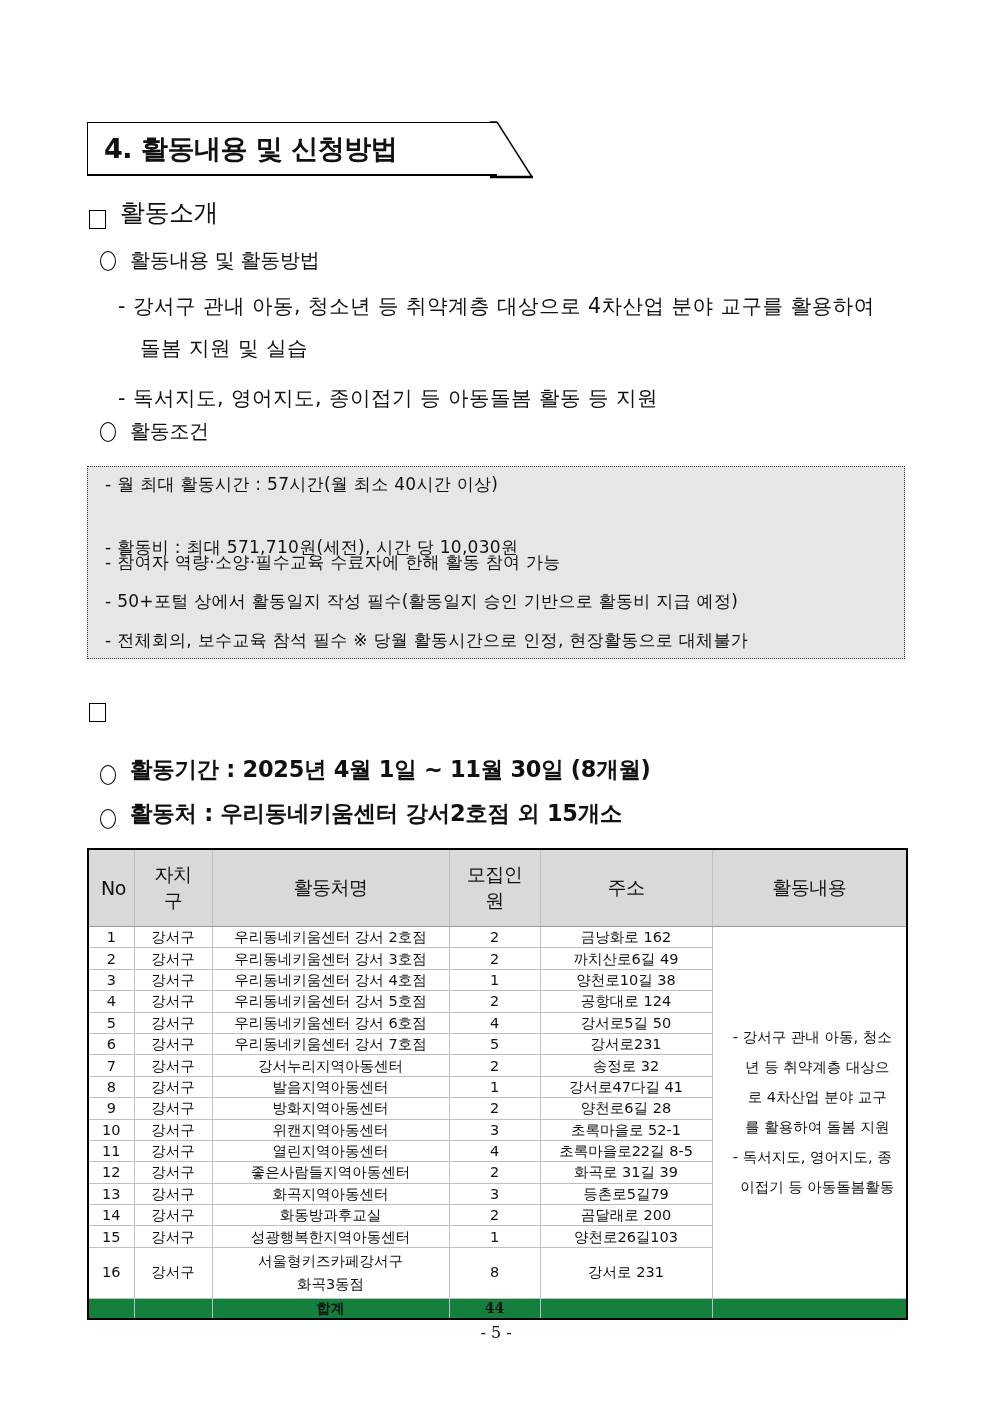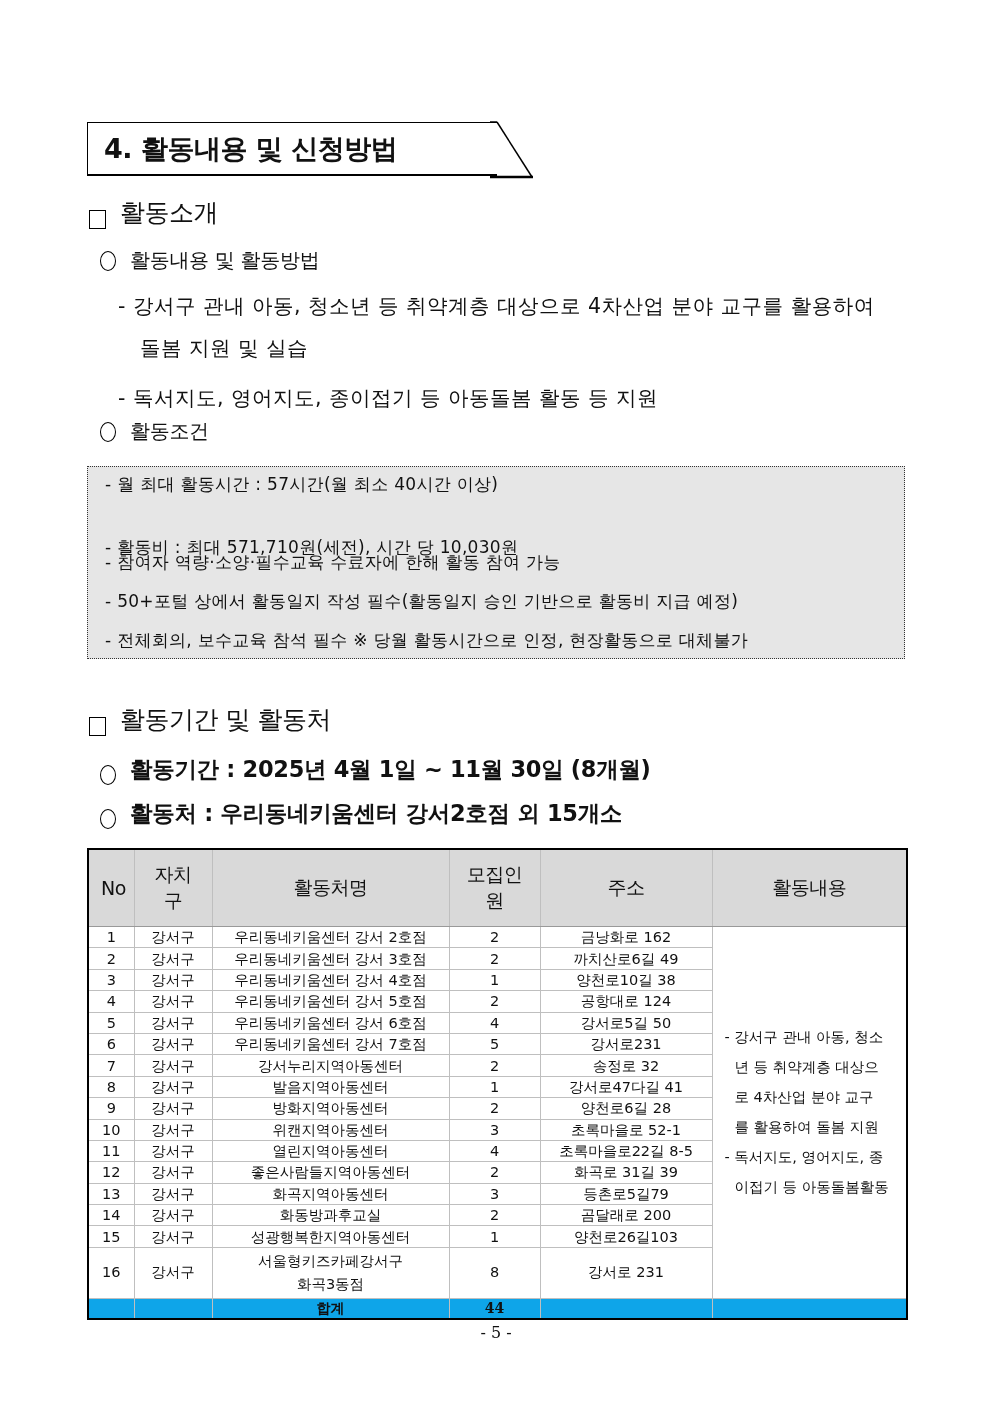--- a/index.html
+++ b/index.html
@@ -41,25 +41,25 @@
   }
   table.loc th {
     background: #d9d9d9; font-weight: normal; font-size: 19px; height: 29px;
     border: 1px solid #bfbfbf; border-bottom: 1px solid #999; padding: 12px; letter-spacing: -0.5px;
   }
   table.loc td {
     border: 1px solid #bfbfbf; text-align: center; padding: 0; height: 20.4px; line-height: 18px;
     white-space: nowrap;
   }
   table.loc td.desc {
-    text-align: left; vertical-align: middle; padding: 0 6px 0 12px; white-space: normal;
+    text-align: center; vertical-align: middle; padding: 0 6px 0 12px; white-space: normal;
     font-size: 14.5px; line-height: 30px; border-right: 2px solid #000;
   }
   table.loc td.multi { line-height: 23px; height: 50px; }
-  table.loc tr.total td { background: #0ea5e9; font-weight: bold; font-family: "DejaVu Serif", serif; font-size: 14px; height: 19px; }
+  table.loc tr.total td { background: #15803d; font-weight: bold; font-family: "DejaVu Serif", serif; font-size: 14px; height: 19px; }
   .page-num { left: 0; width: 992px; top: 1323px; text-align: center; font-size: 16px; font-family: "DejaVu Serif", serif; }
 </style>
 </head>
 <body>
 
 <div class="abs title-box"></div>
 <svg class="abs title-slant" viewBox="0 0 45 58" width="45" height="58">
   <line x1="7" y1="1" x2="42" y2="56" stroke="#000" stroke-width="1.5"></line>
   <line x1="0" y1="1" x2="7" y2="1" stroke="#000" stroke-width="1.5"></line>
   <line x1="0" y1="56" x2="43" y2="56" stroke="#000" stroke-width="2.5"></line>
@@ -87,21 +87,20 @@
 
 <div class="abs cond-box"></div>
 <div class="abs cond-line" style="top:473px;">- 월 최대 활동시간 : 57시간(월 최소 40시간 이상)</div>
 <div class="abs cond-line" style="top:512px;margin-top:24px;">- 활동비 : 최대 571,710원(세전), 시간 당 10,030원</div>
 <div class="abs cond-line" style="top:551px;">- 참여자 역량·소양·필수교육 수료자에 한해 활동 참여 가능</div>
 <div class="abs cond-line" style="top:590px;">- 50+포털 상에서 활동일지 작성 필수(활동일지 승인 기반으로 활동비 지급 예정)</div>
 <div class="abs cond-line" style="top:629px;">- 전체회의, 보수교육 참석 필수 ※ 당월 활동시간으로 인정, 현장활동으로 대체불가</div>
 
 <div class="abs sec-head" style="left:89px; top:703px;">
   <span class="sq"></span>
-  <span>활동기간 및 활동처</span>
 </div>
 
 <div class="abs sub-bold" style="left:100px; top:754px;">
   <span class="circ"></span>
   <span>활동기간 : 2025년 4월 1일 ~ 11월 30일 (8개월)</span>
 </div>
 <div class="abs sub-bold" style="left:100px; top:798px;">
   <span class="circ"></span>
   <span>활동처 : 우리동네키움센터 강서2호점 외 15개소</span>
 </div>

